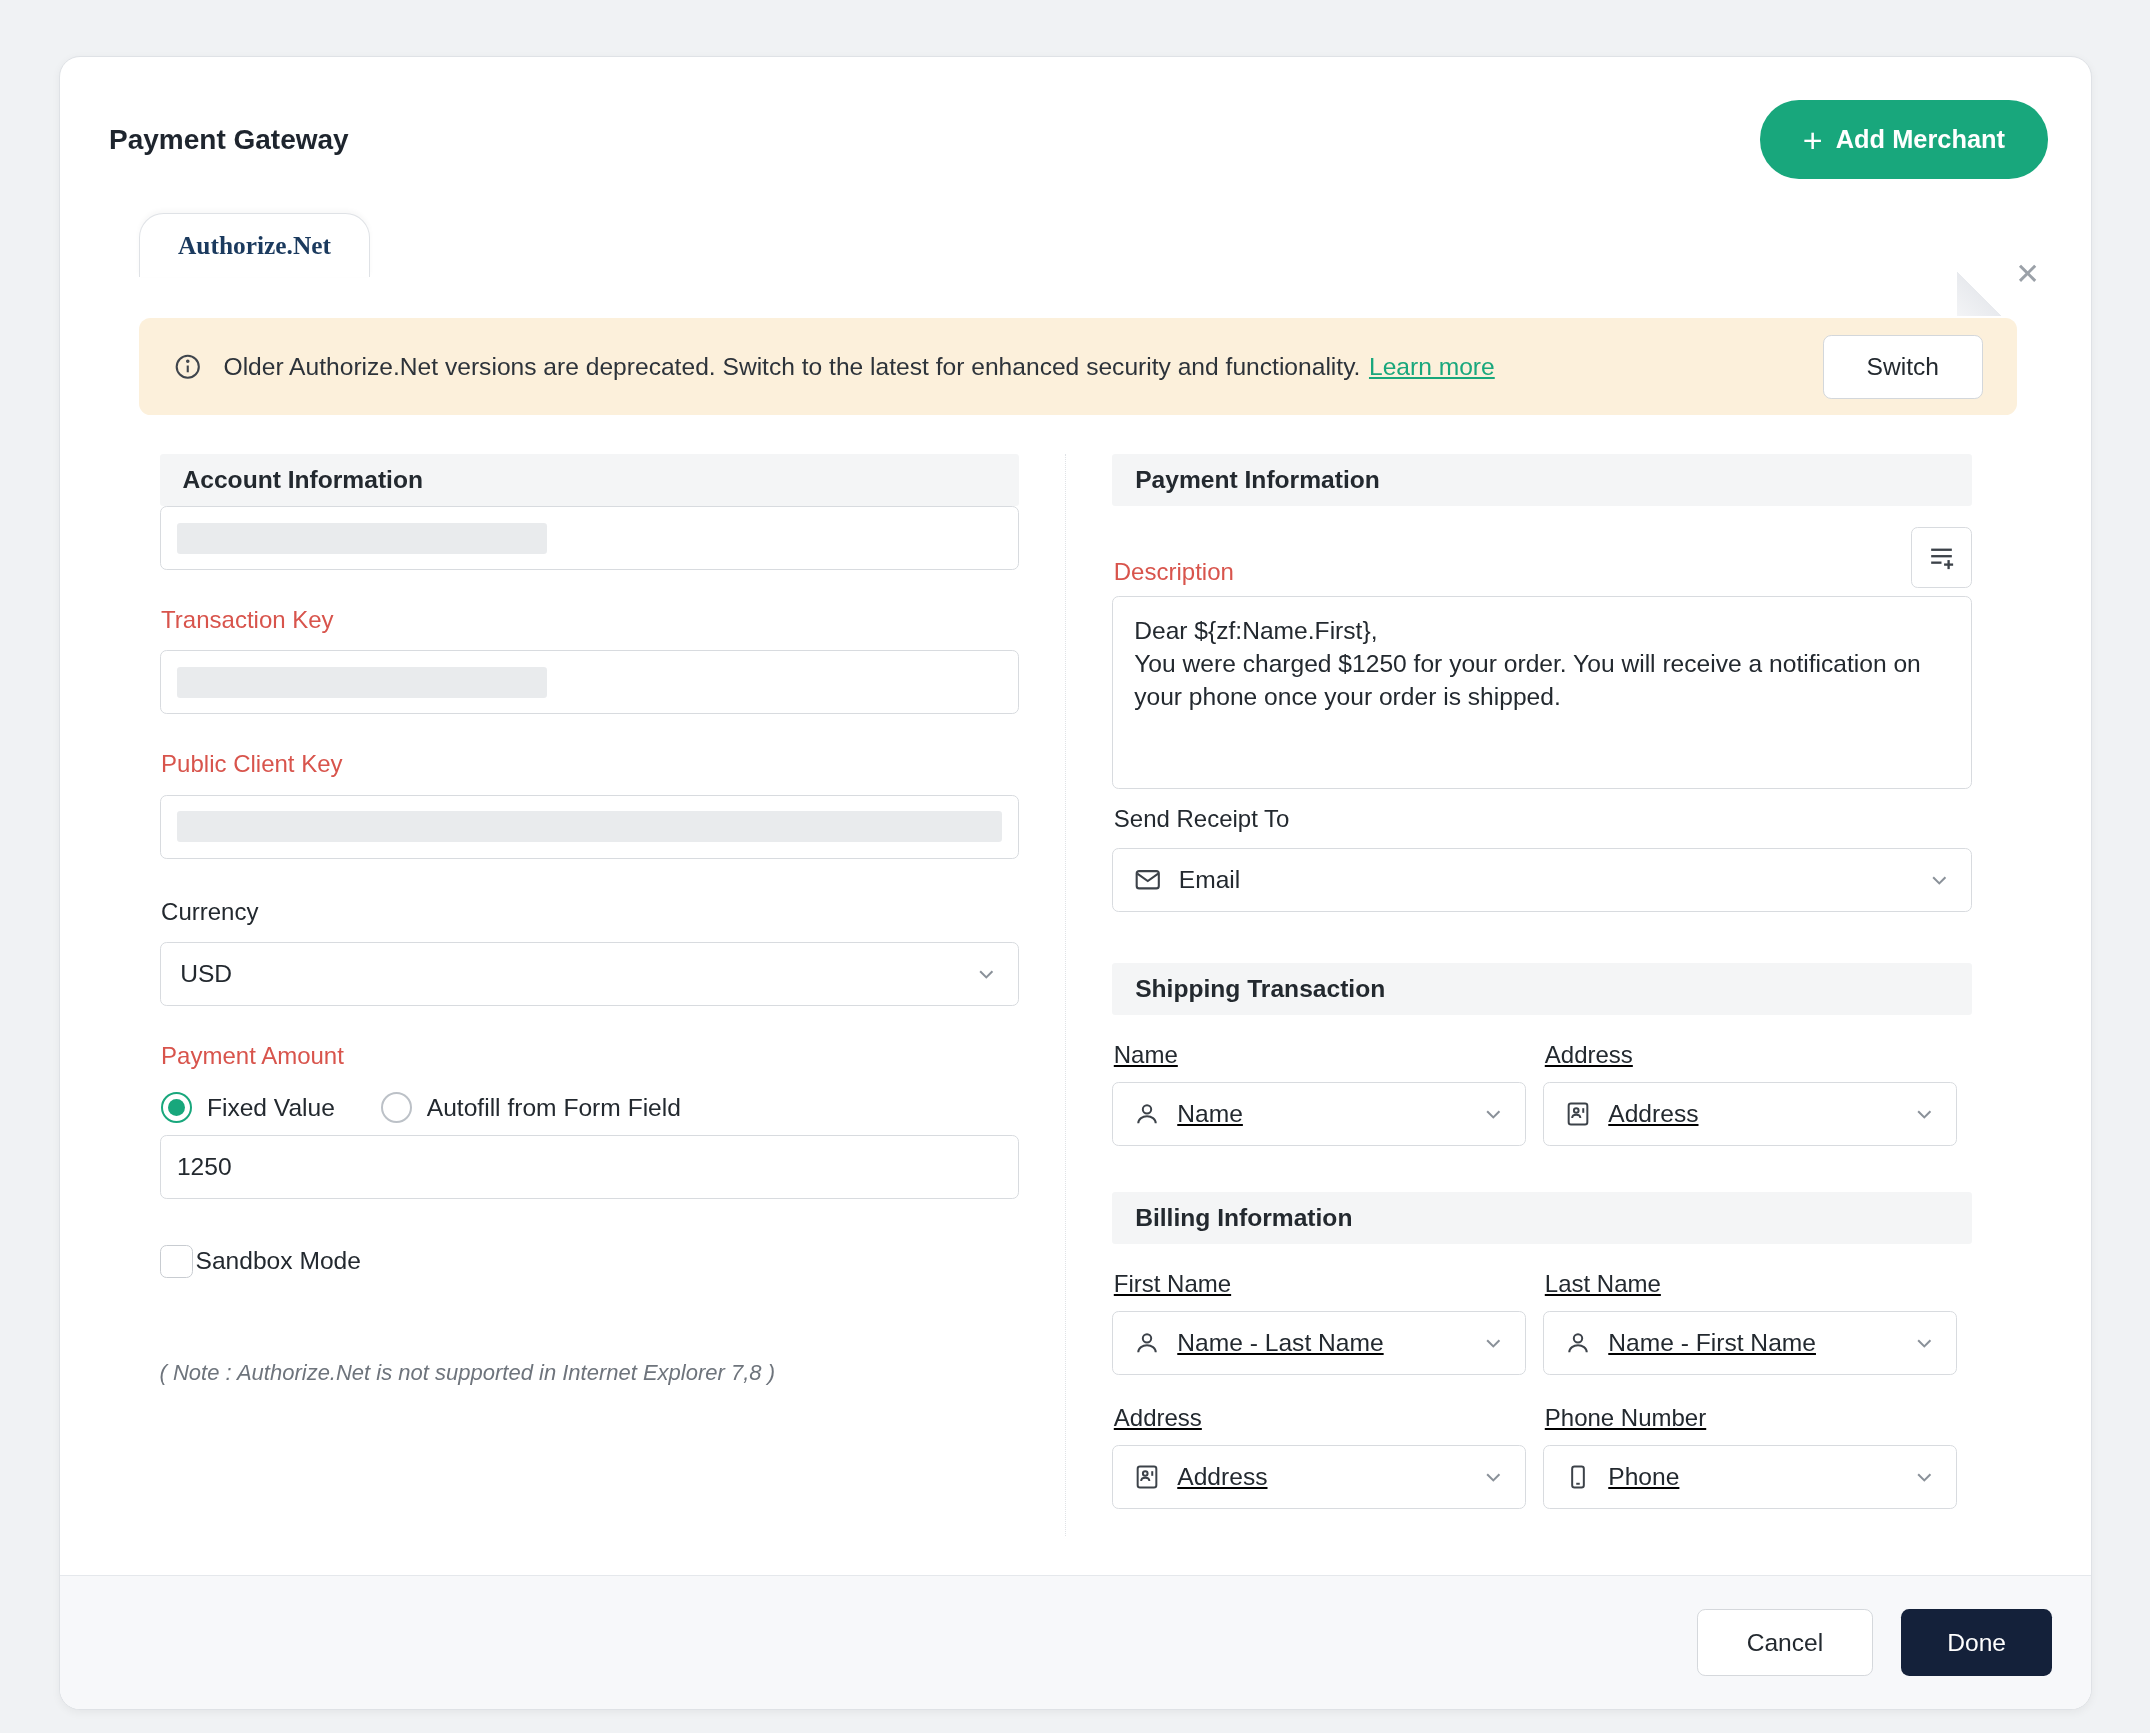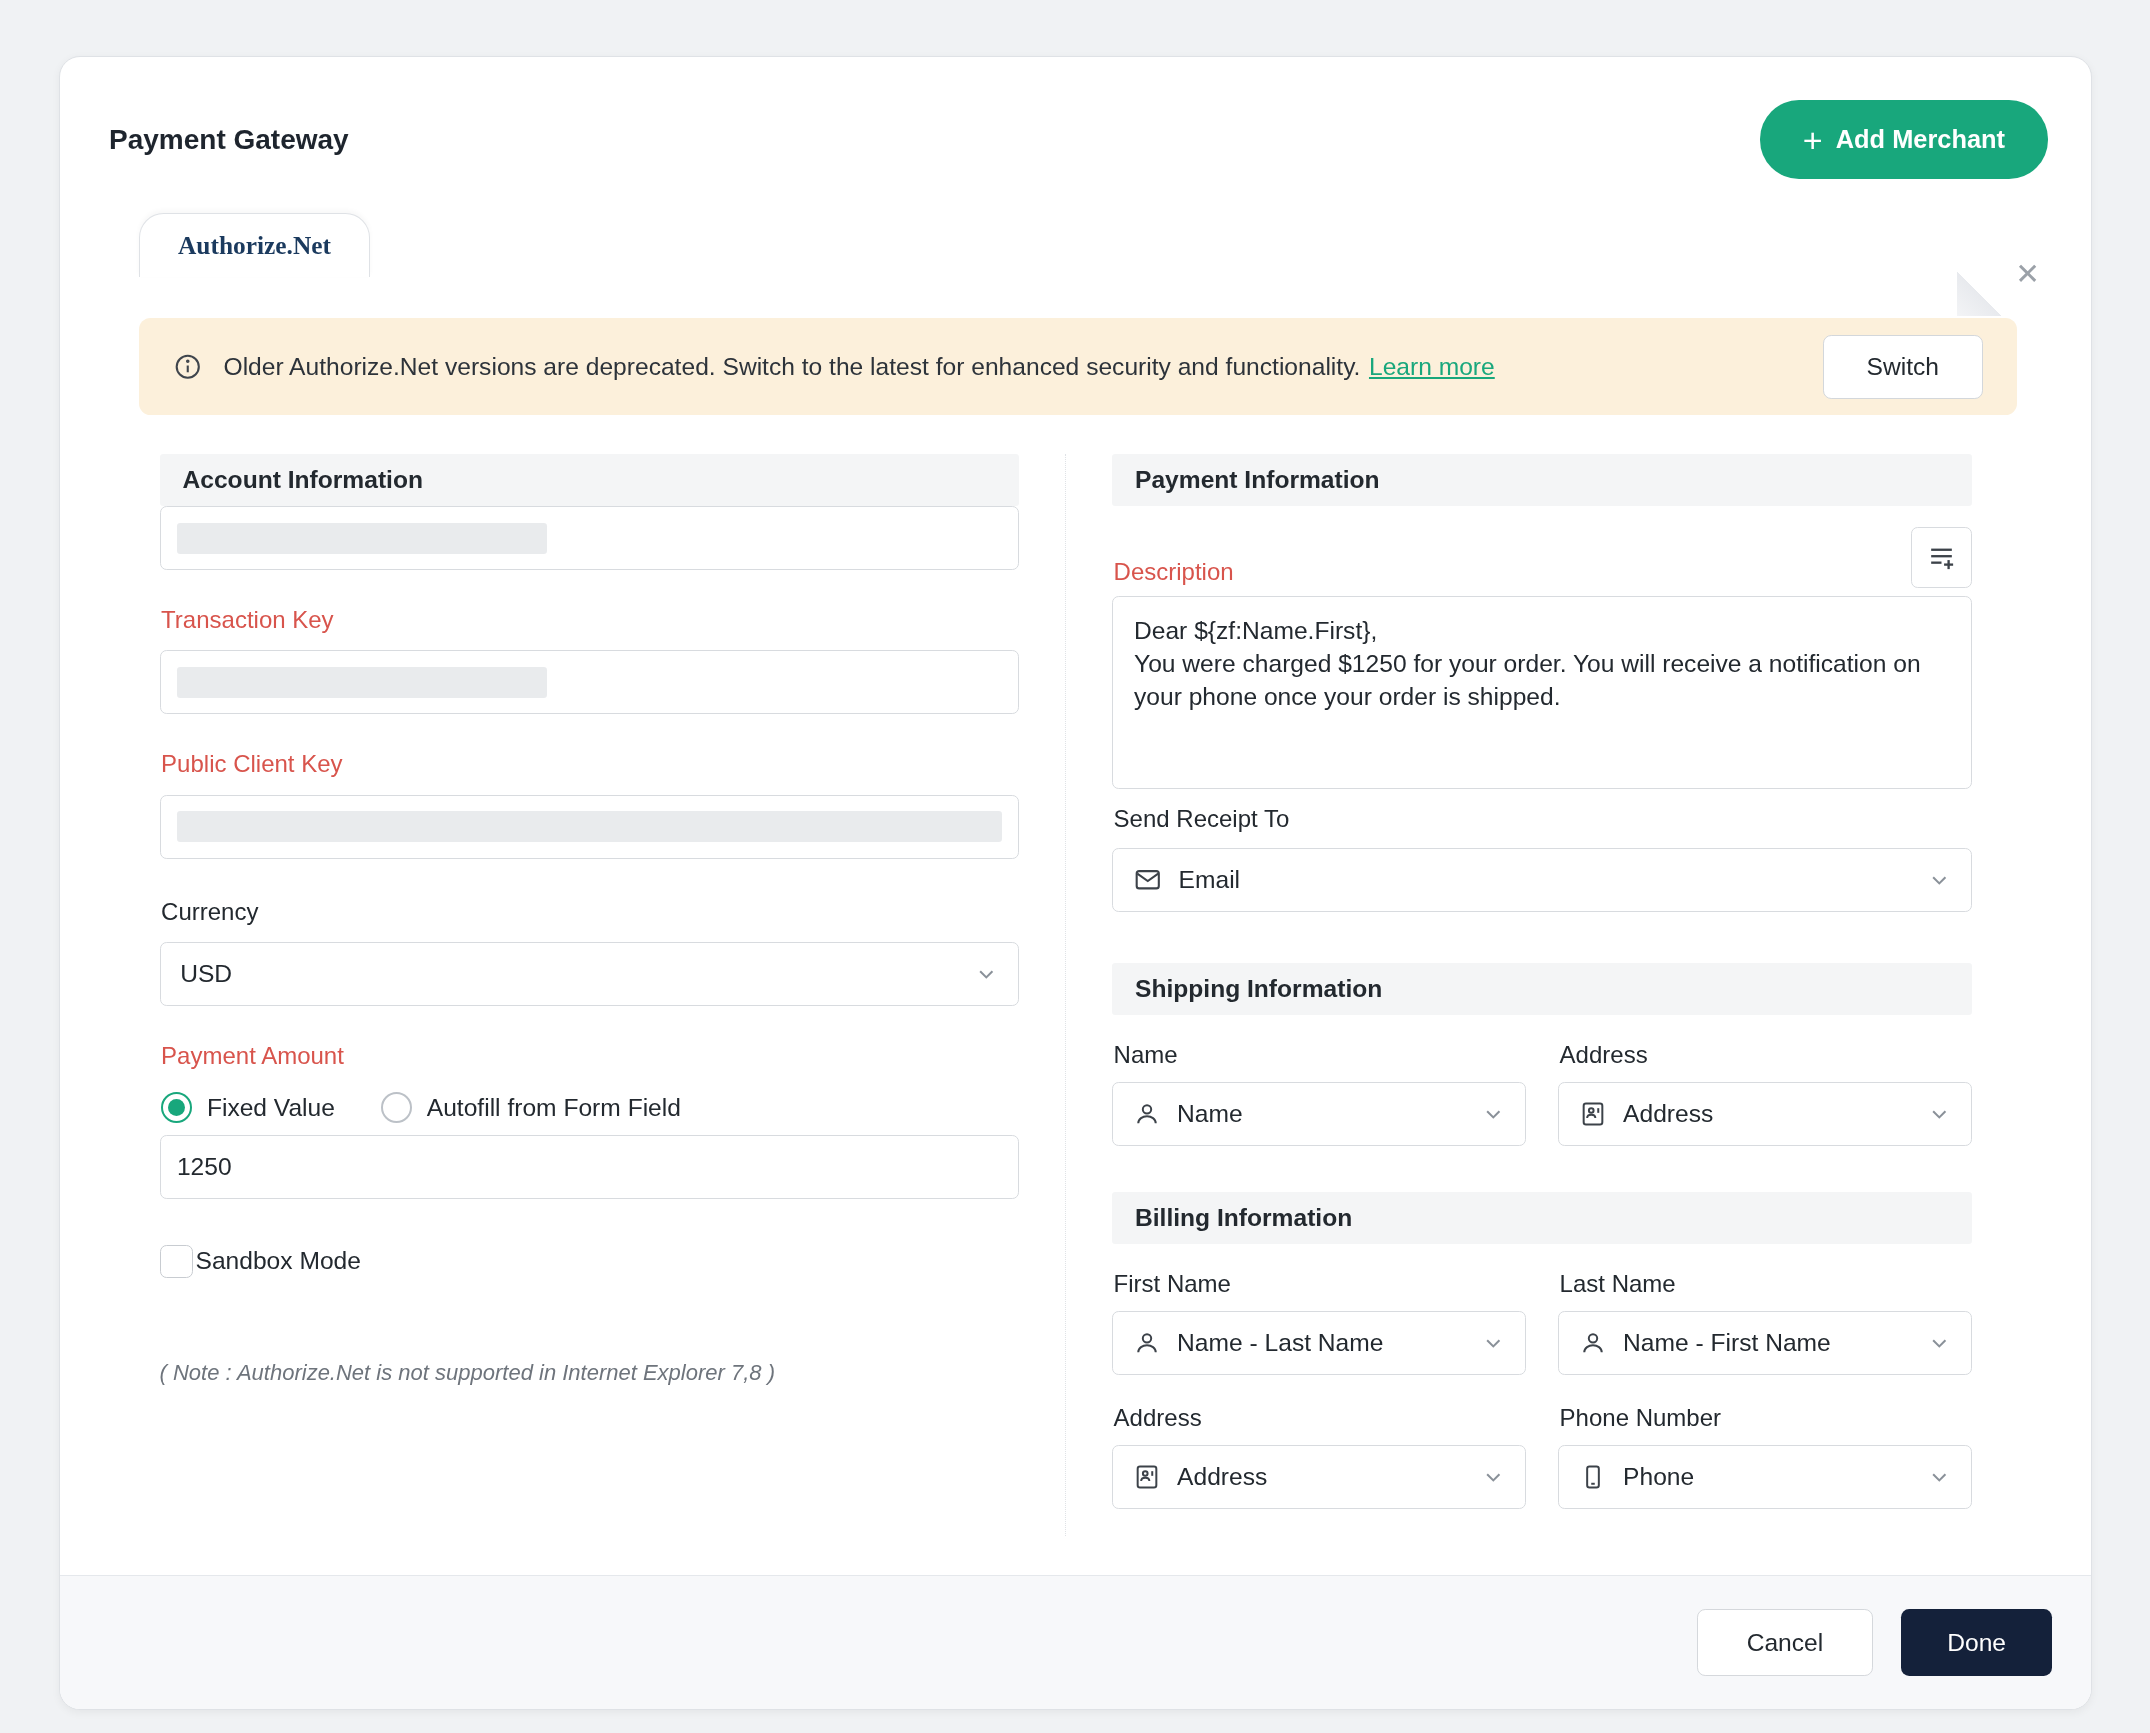--- a/index.html
+++ b/index.html
@@ -76,21 +76,21 @@
   
   .desc-row { display:flex; align-items:flex-end; justify-content:space-between; margin:21px 0 8.2px; }
   .icon-btn { width:61px; height:61px; border:0.8px solid #d8dbdf; border-radius:6.6px; background:#fff;
               display:flex; align-items:center; justify-content:center; cursor:pointer; }
   .textarea { height:193px; border:0.8px solid #d8dbdf; border-radius:6.6px; padding:16.4px 21px;
               font-size:24.6px; line-height:33px; color:#23292f; white-space:pre-wrap; cursor:text; }
   .mt54 { margin-top:44px; }
   .mb18 { margin-bottom:14.8px; margin-top:16px; }
   .bar-mt62 { margin-top:51px; }
   .bar-mt56 { margin-top:46px; }
-  .grid2 { display:grid; grid-template-columns:414px 414px; column-gap:32px; }
+  .grid2 { display:grid; grid-template-columns:414px 414px; column-gap:17px;text-decoration:underline; }
   .grid2.labels { margin:26px 0 13px; }
   .grid2.labels.second { margin-top:29.5px; }
   .grid2 .flabel { font-size:24px; color:#23292f; padding-left:1.6px; }
 
   
   .footer { margin-top:auto; background:#f7f8fa; border-top:0.8px solid #e5e8ec; display:flex;
             justify-content:flex-end; align-items:center; gap:28px; padding:33px 39px; }
   .btn-cancel { height:67px; padding:0 49px; background:#fff; border:0.8px solid #d5d8dc; border-radius:8.2px;
                 font-size:24.6px; color:#23292f; font-family:inherit; cursor:pointer; }
   .btn-done { height:67px; padding:0 46px; background:#14213A; border:none; border-radius:8.2px;
@@ -221,21 +221,21 @@
             </svg>
           </span>
           <span>Email</span>
           <span class="chev">
             <svg width="24.6" height="24.6" viewBox="0 0 24 24" fill="none" stroke="#8a9199" stroke-width="2">
                 <path d="M6 9l6 6 6-6"></path>
               </svg>
           </span>
         </div>
 
-        <div class="section-bar bar-mt62">Shipping Information</div>
+        <div class="section-bar bar-mt62">Shipping Transaction</div>
         <div class="grid2 labels">
           <div class="flabel">Name</div>
           <div class="flabel">Address</div>
         </div>
         <div class="grid2">
           <div class="select">
             <span>
               <svg width="28" height="28" viewBox="0 0 24 24" fill="none" stroke="#3c4249" stroke-width="1.7">
                 <circle cx="12" cy="8" r="3.6"></circle>
                   <path d="M4.5 20c0-4 3.8-6 7.5-6s7.5 2 7.5 6"></path>

